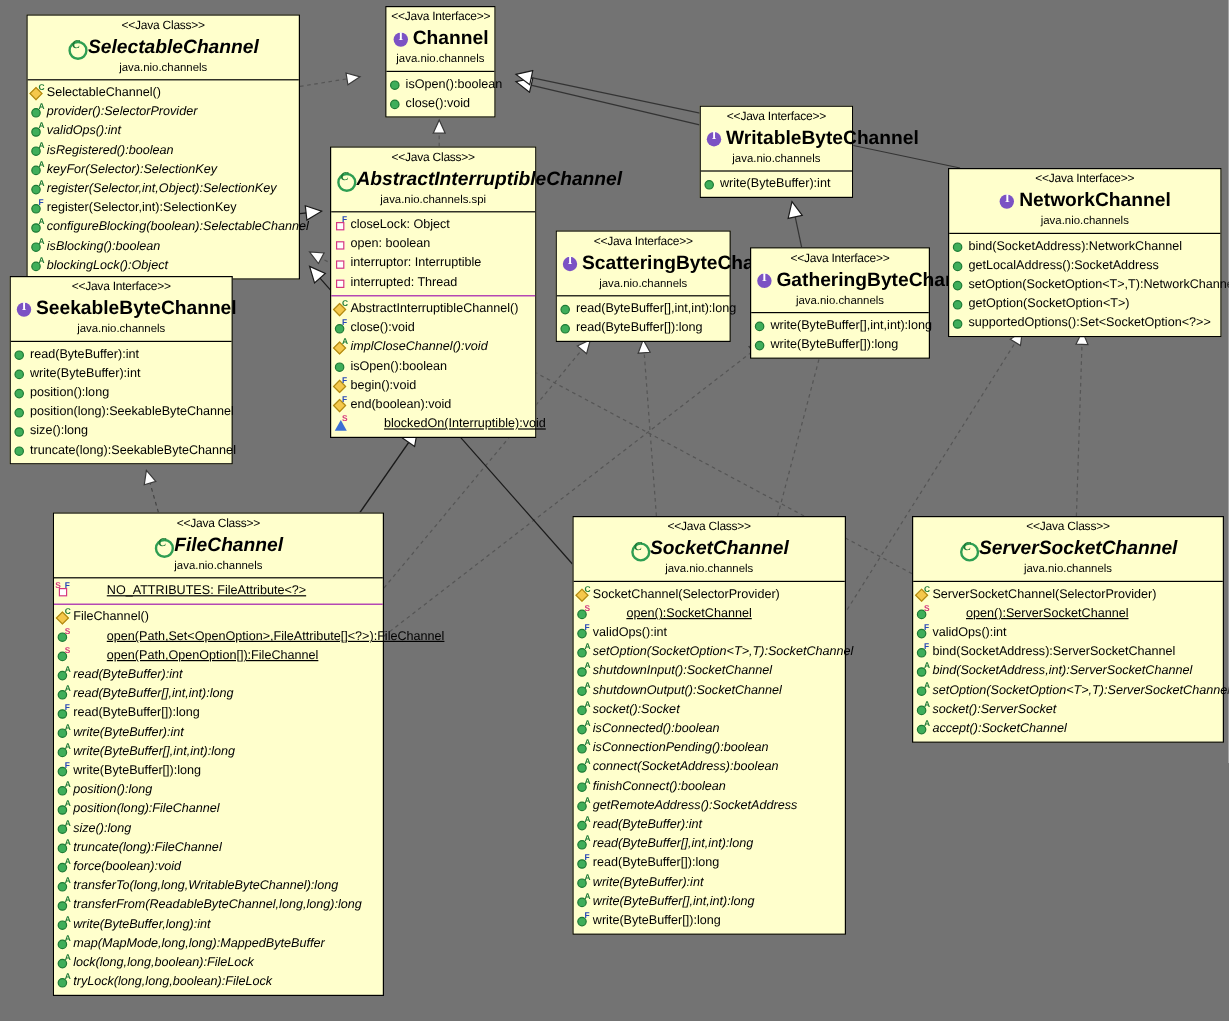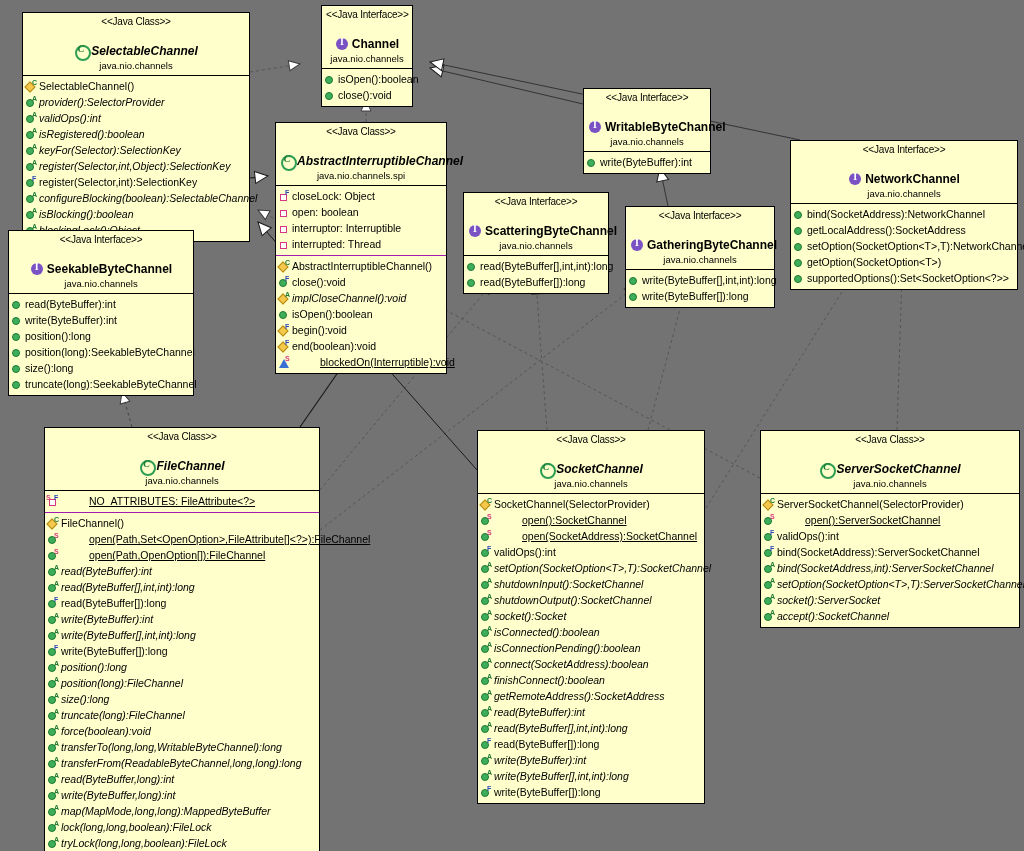--- a/index.html
+++ b/index.html
@@ -36,24 +36,24 @@
     text-align: center;
     border-bottom: 1px solid #000000;
   }
   .stereotype {
     font-size: 10px;
     color: #000000;
     letter-spacing: -0.2px;
     white-space: nowrap;
   }
   .cls-title {
-    font-size: 12px;
+    font-size: 16px;
     font-weight: bold;
     white-space: nowrap;
-    margin-top: 15px;
+    margin-top: 1px;
   }
   .cls-title.italic { font-style: italic; }
   .pkg {
     font-size: 9.5px;
     margin-top: 1px;
     white-space: nowrap;
   }
   .uml-section {
     padding: 2px 2px 3px 2px;
   }
@@ -672,27 +672,20 @@
               <span class="ball green"></span>
               <span class="sup a">A</span>
             </span>
             <span class="txt">transferFrom(ReadableByteChannel,long,long):long</span>
           </div>
           <div class="member italic">
             <span class="ico">
               <span class="ball green"></span>
               <span class="sup a">A</span>
             </span>
-            <span class="txt">read(ByteBuffer,long):int</span>
-          </div>
-          <div class="member italic">
-            <span class="ico">
-              <span class="ball green"></span>
-              <span class="sup a">A</span>
-            </span>
             <span class="txt">write(ByteBuffer,long):int</span>
           </div>
           <div class="member italic">
             <span class="ico">
               <span class="ball green"></span>
               <span class="sup a">A</span>
             </span>
             <span class="txt">map(MapMode,long,long):MappedByteBuffer</span>
           </div>
           <div class="member italic">
@@ -725,27 +718,20 @@
             </span>
             <span class="txt">SocketChannel(SelectorProvider)</span>
           </div>
           <div class="member underline">
             <span class="ico">
               <span class="ball green"></span>
               <span class="sup s">S</span>
             </span>
             <span class="txt">open():SocketChannel</span>
           </div>
-          <div class="member underline">
-            <span class="ico">
-              <span class="ball green"></span>
-              <span class="sup s">S</span>
-            </span>
-            <span class="txt">open(SocketAddress):SocketChannel</span>
-          </div>
           <div class="member">
             <span class="ico">
               <span class="ball green"></span>
               <span class="sup f">F</span>
             </span>
             <span class="txt">validOps():int</span>
           </div>
           <div class="member italic">
             <span class="ico">
               <span class="ball green"></span>

